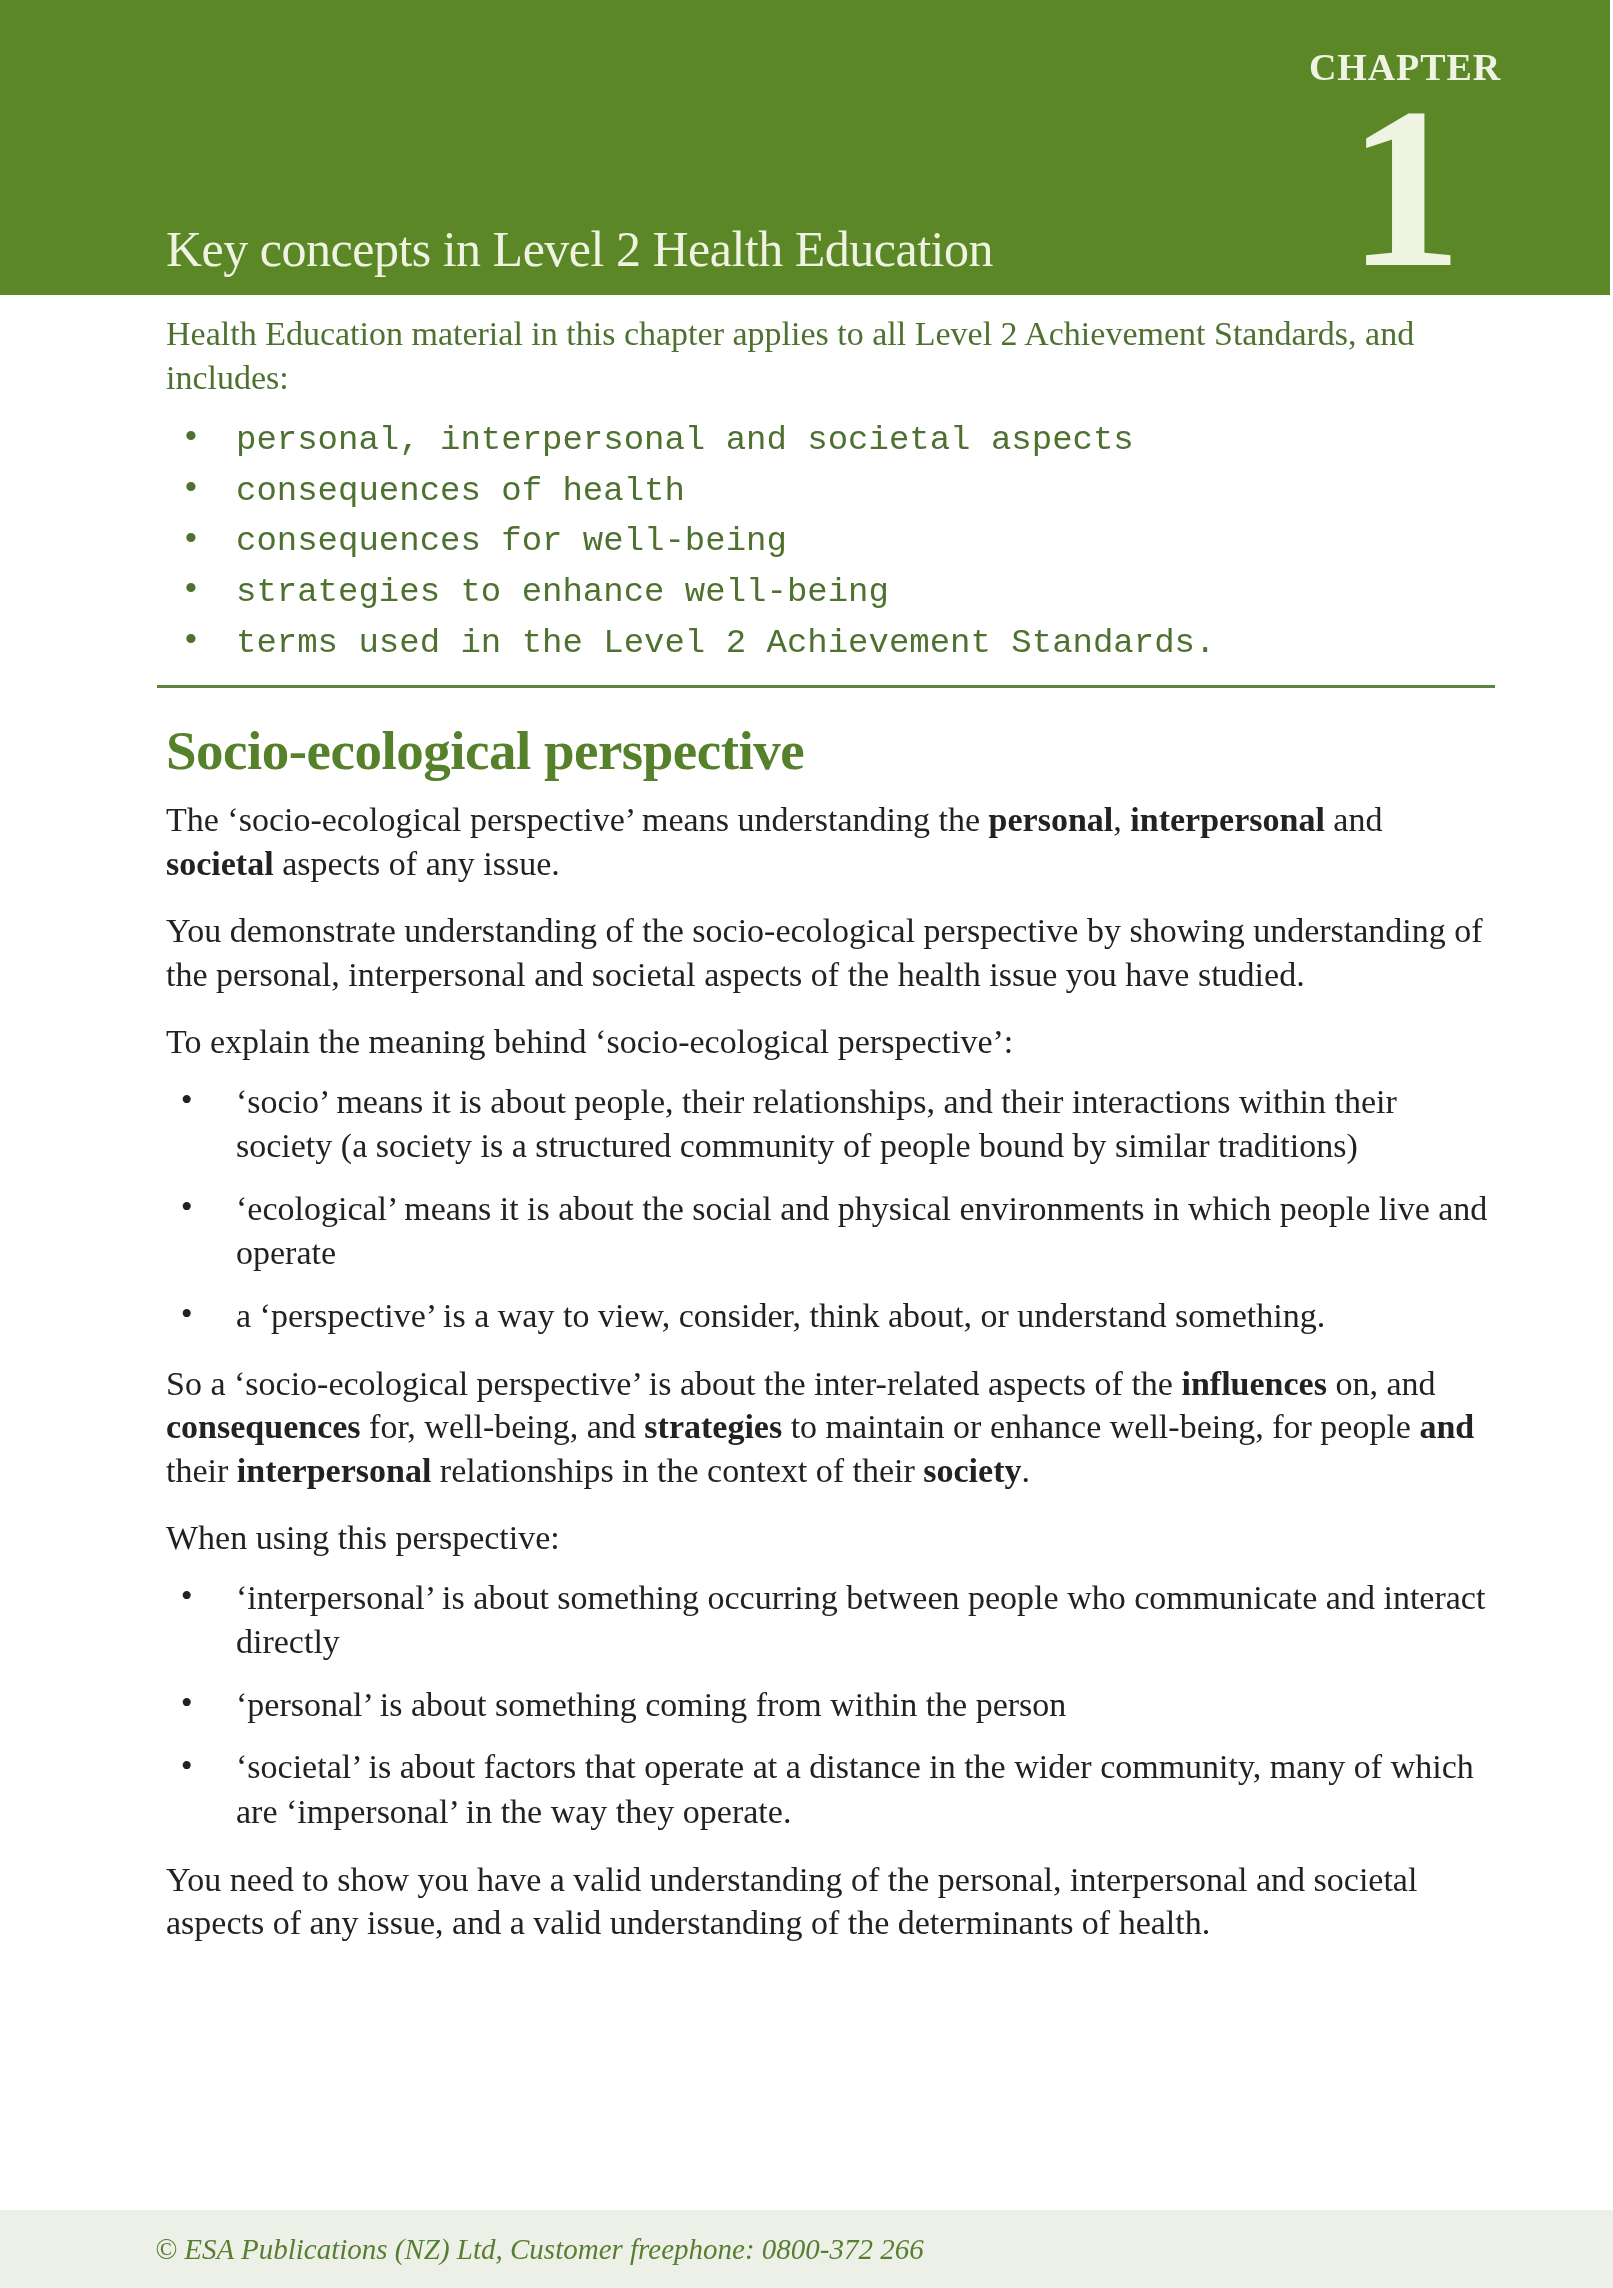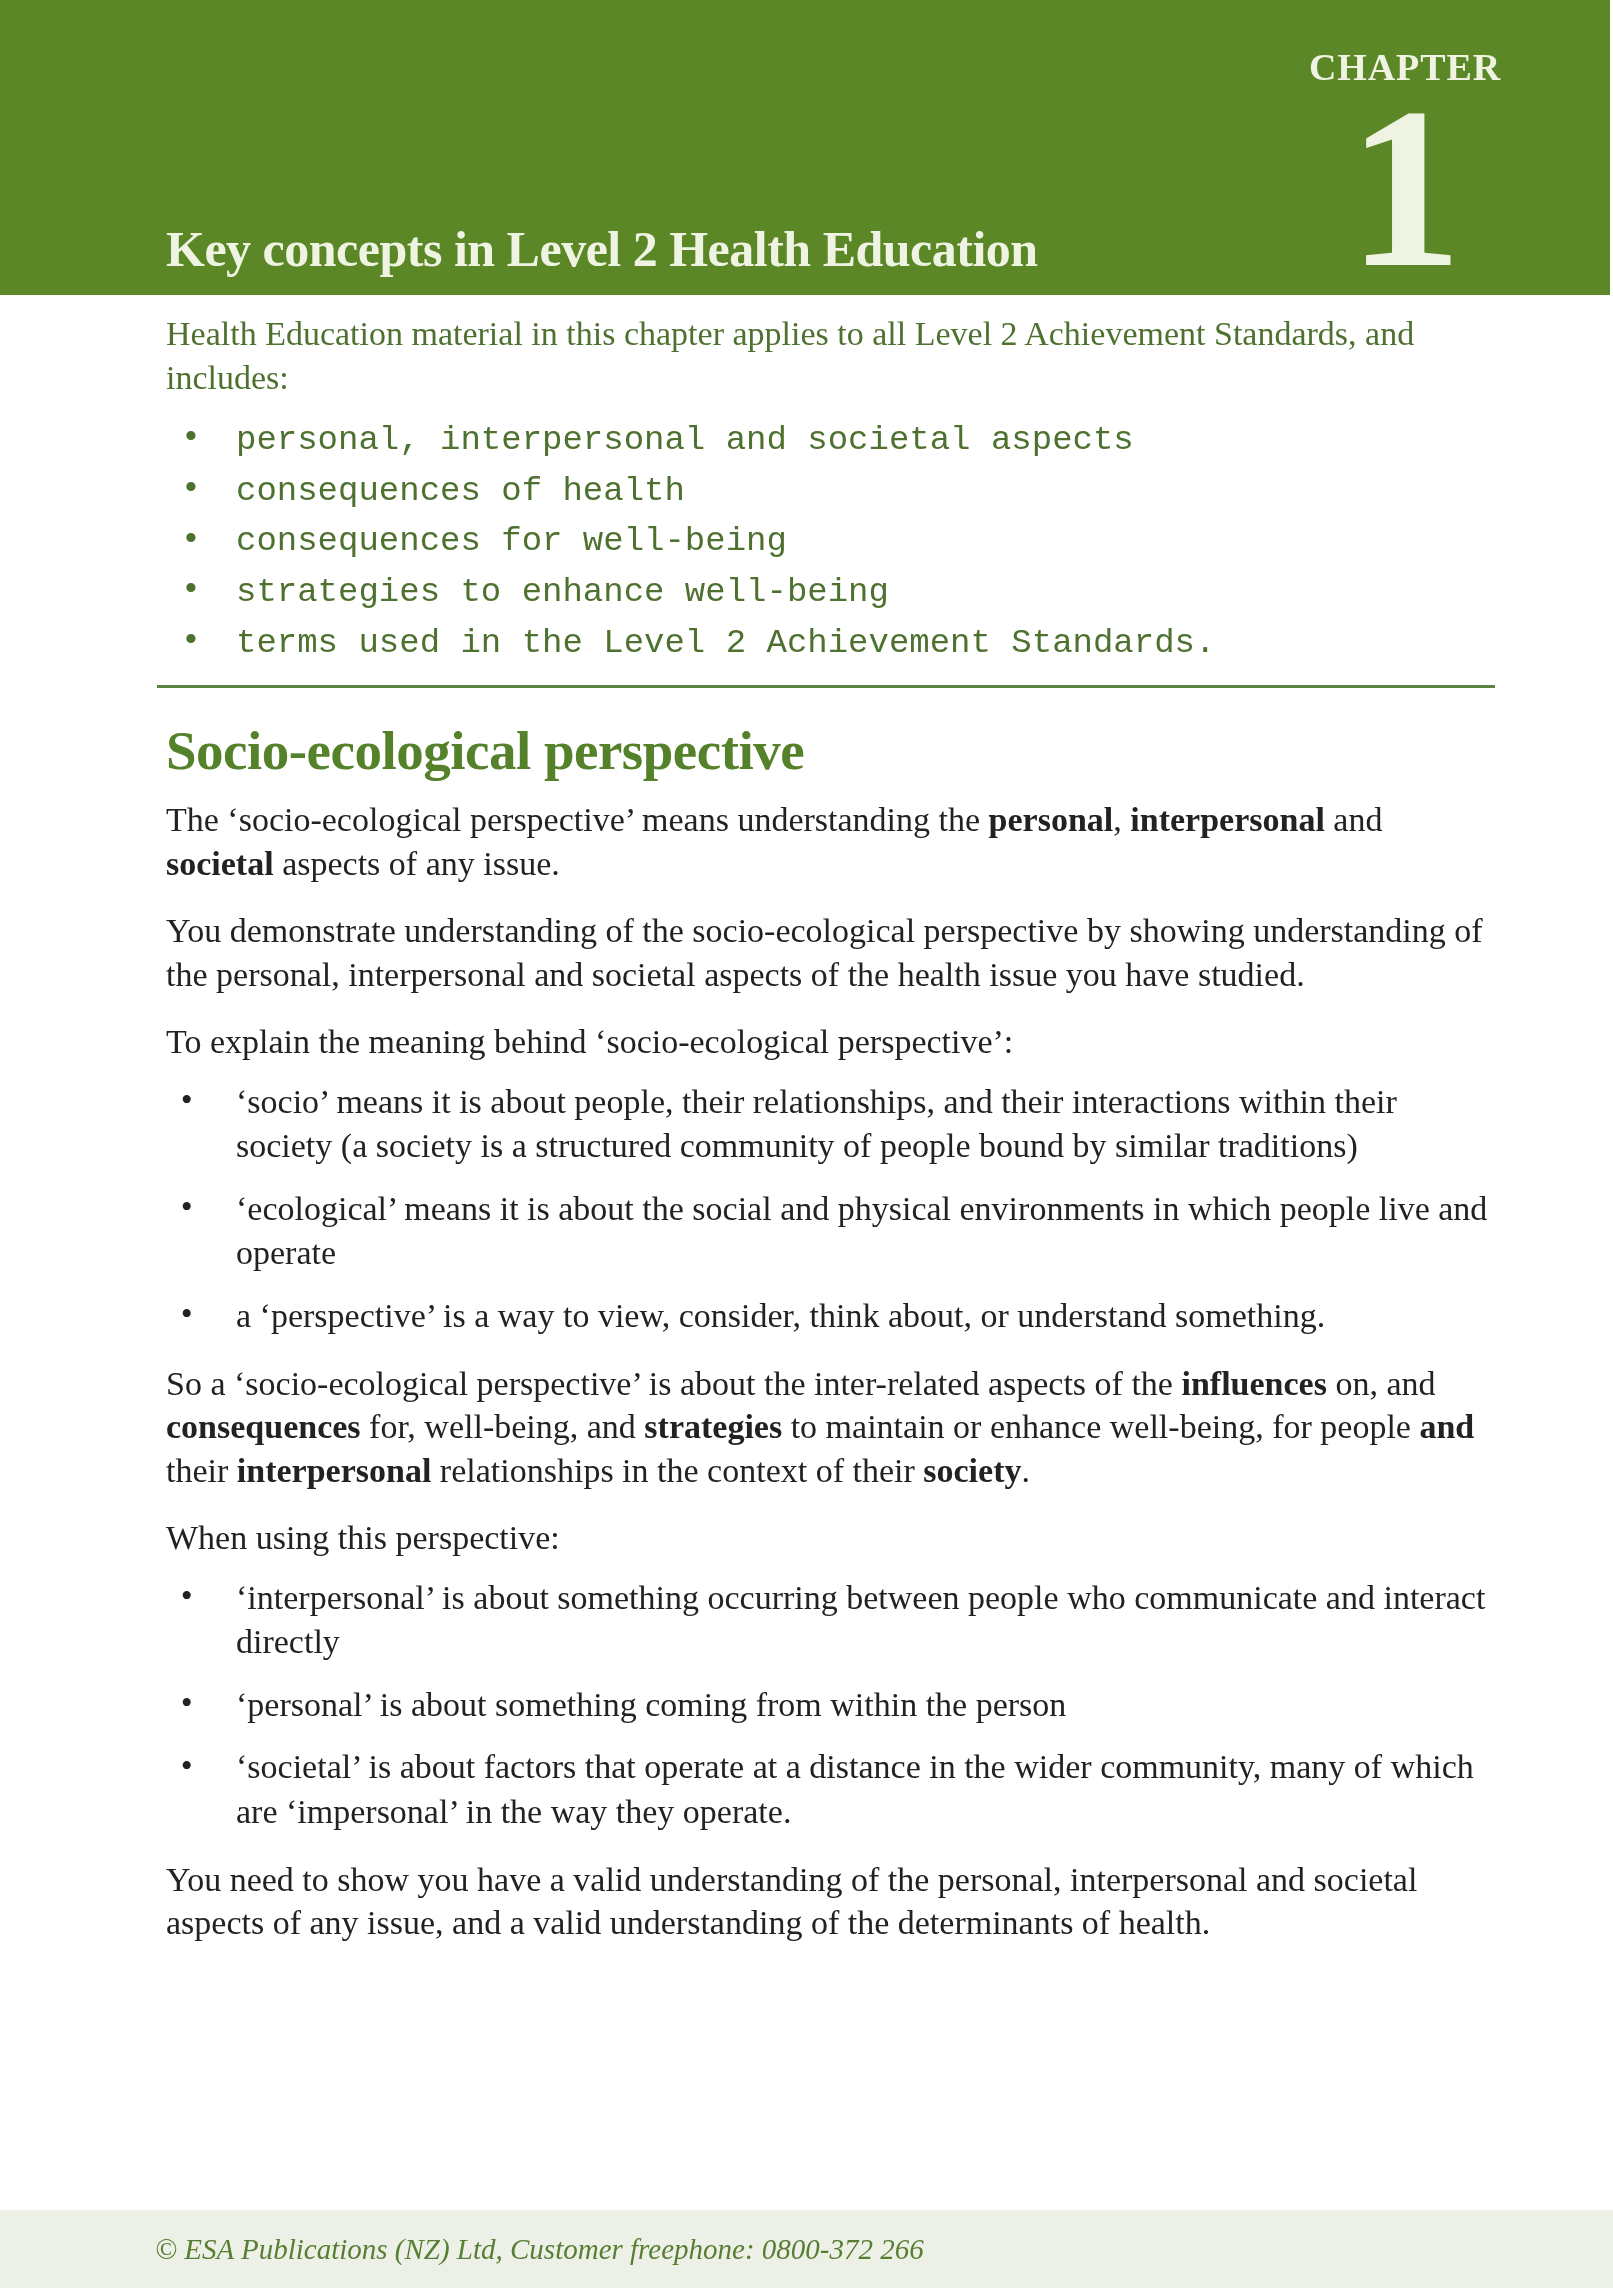--- a/index.html
+++ b/index.html
@@ -48,21 +48,21 @@
     font-size:229px;
     font-weight:bold;
     line-height:0.78;
     margin-top:13px;
   }
   .band-title{
     position:absolute;
     left:166px;
     bottom:16.6px;
     font-size:50px;
-    font-weight:bold;
+    font-weight:normal;
     letter-spacing:-0.5px;
     color:var(--band-text,#eef3e2);
     white-space:nowrap;
   }
   
   .main{
     padding:17px 118px 0 166px;
   }
   .intro-lead{
     font-size:34px;

